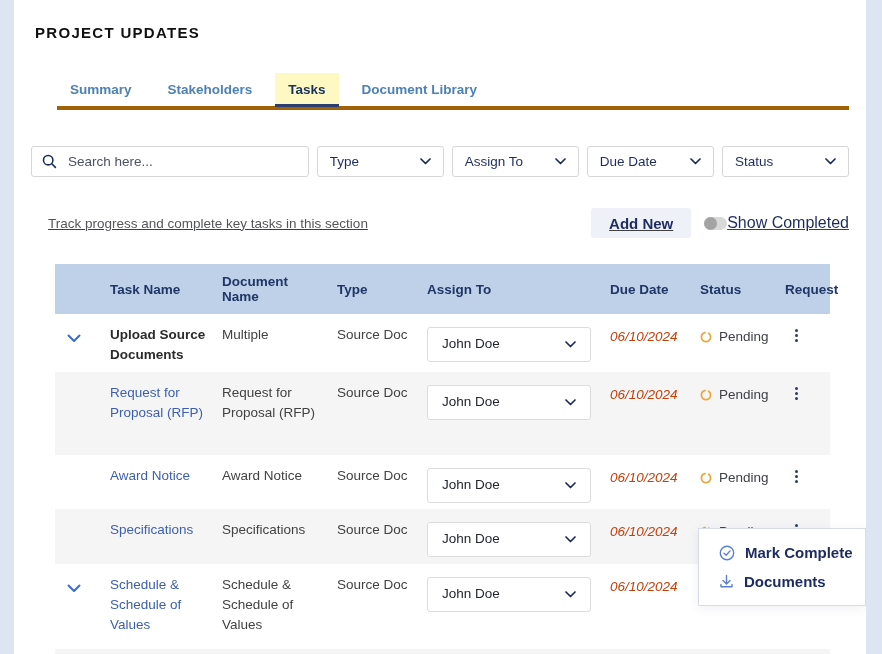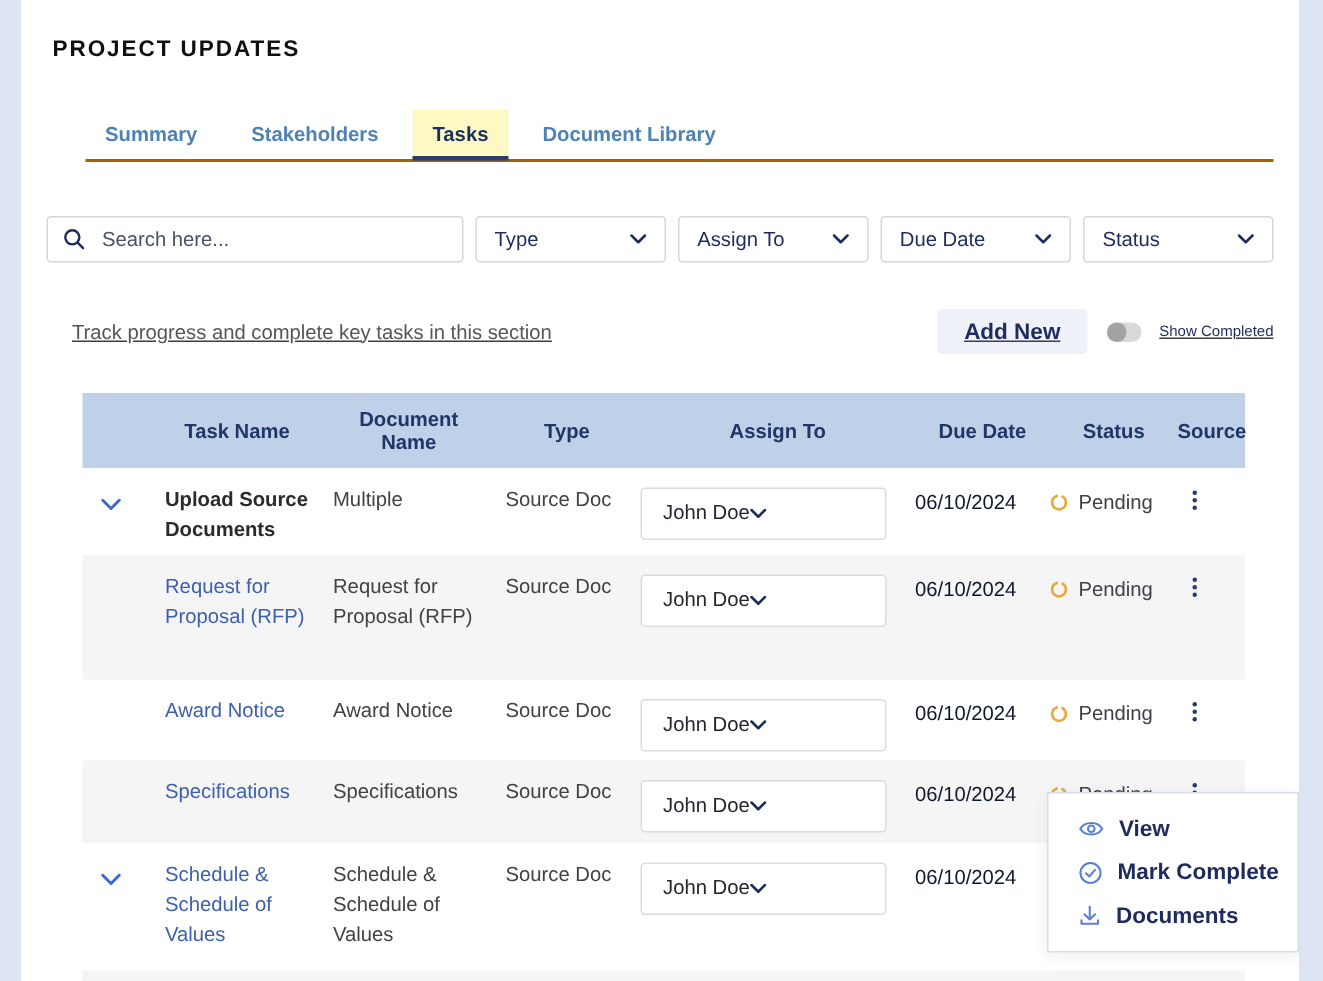--- a/index.html
+++ b/index.html
@@ -22,21 +22,21 @@
   .page-title {
     margin: 0 0 0 4px;
     font-size: 15px; font-weight: 700;
     letter-spacing: 1.3px;
     color: #101010;
   }
   
   .tabs {
     display: flex;
     margin: 32px 0 0 26px;
-    border-bottom: 2px solid #a16207;
+    border-bottom: 4px solid #a16207;
     width: 792px;
   }
   .tab {
     padding: 9px 13px;
     font-size: 13.5px; font-weight: 600;
     color: #4e81b4;
     cursor: pointer;
     position: relative;
     margin-right: 10px;
   }
@@ -81,28 +81,28 @@
   .toolbar-right { margin-left: auto; display: flex; align-items: center; }
   .add-new-btn {
     width: 100px; height: 30px;
     background: #eef1f8; border: none; border-radius: 3px;
     color: #1d2b5e; font-size: 15px; font-weight: 600;
     font-family: "Liberation Sans", sans-serif;
     cursor: pointer;
   }
   .toggle { margin-left: 13px; width: 23px; height: 13px; border-radius: 7px; background: #d9d9d9; position: relative; cursor: pointer; }
   .toggle-knob { position: absolute; left: 0; top: 0; width: 13px; height: 13px; border-radius: 50%; background: #a3a3a3; }
-  .toggle-label { margin-left: 12px; font-size: 10px; color: #1d2b5e; font-weight: 500; }
+  .toggle-label { margin-left: 0; font-size: 16px; color: #1d2b5e; font-weight: 500; }
   
   .task-table { margin: 26px 0 0 24px; width: 775px; }
   .thead {
     display: flex; align-items: center;
     height: 50px;
     background: #bed1e8;
-    font-size: 13.5px; font-weight: 700; color: #1f3666; text-align: center;
+    font-size: 13.5px; font-weight: 700; color: #1f3666;
   }
   .cell { flex-shrink: 0; }
   .c-exp    { width: 55px;  padding-left: 12px; }
   .c-task   { width: 112px; padding-right: 16px; }
   .c-doc    { width: 115px; padding-right: 14px; }
   .c-type   { width: 90px;  padding-right: 8px; }
   .c-assign { width: 183px; }
   .c-due    { width: 90px; }
   .c-status { width: 85px; }
   .c-actions{ flex: 1; display: flex; justify-content: flex-end; padding-right: 4px; }
@@ -117,26 +117,26 @@
   .trow.r2 { min-height: 47px; }
   .trow.r3 { min-height: 55px; }
   .trow.r4 { min-height: 85px; }
   .trow.r5 { min-height: 60px; }
   .trow .c-exp { padding-top: 4px; }
   .task-link { color: #3d5fae; cursor: pointer; }
   .task-link.bold { color: #2b2b2b; font-weight: 700; cursor: default; }
   .assignee-select {
     width: 164px; height: 35px;
     border: 1px solid #dcdcdc; border-radius: 3px; background: #fff;
-    display: flex; align-items: center; 
+    display: flex; align-items: center; justify-content: space-between;
     padding: 0 14px;
     color: #23262f; cursor: pointer;
     margin-top: 2px;
   }
-  .due-text { color: #0f172a; padding-top: 2px; display: inline-block; }
+  .due-text { color: #c2410c; padding-top: 2px; display: inline-block; font-style: italic; }
   .status-wrap { display: flex; align-items: center; gap: 7px; padding-top: 2px; }
   .status-text { color: #3f4147; }
   .kebab { display: flex; flex-direction: column; gap: 2px; padding: 4px 28px 0 0; cursor: pointer; }
   .kebab i { width: 3px; height: 3px; border-radius: 50%; background: #2c3a6e; display: block; }
   
   .context-menu {
     position: absolute;
     left: 684px; top: 528px;
     width: 168px;
     background: #fff;
@@ -223,21 +223,21 @@
 
   <div class="task-table">
     <div class="thead">
       <div class="cell c-exp"></div>
       <div class="cell c-task">Task Name</div>
       <div class="cell c-doc">Document Name</div>
       <div class="cell c-type">Type</div>
       <div class="cell c-assign">Assign To</div>
       <div class="cell c-due">Due Date</div>
       <div class="cell c-status">Status</div>
-      <div class="cell c-actions">Source</div>
+      <div class="cell c-actions">Request</div>
     </div>
     <div>
         <div class="trow r0">
     <div class="cell c-exp">
       <span style="display:inline-flex;">
         <svg width="14" height="9" viewBox="0 0 14 9" fill="none">
                 <polyline points="1.5,1.5 7,7 12.5,1.5" stroke="#3b6bd5" stroke-width="2" stroke-linecap="round" stroke-linejoin="round"></polyline>
               </svg>
       </span>
     </div>
@@ -442,29 +442,20 @@
     
     
     
   </div>
       </div>
   </div>
 
   <div class="context-menu">
     <div class="menu-item">
       <span style="display:flex;">
-        <svg width="17" height="13" viewBox="0 0 17 13" fill="none">
-          <path d="M1.2 6.5 C4.2 1.4, 12.8 1.4, 15.8 6.5 C12.8 11.6, 4.2 11.6, 1.2 6.5 Z" stroke="#5b80cf" stroke-width="1.4"></path>
-          <circle cx="8.5" cy="6.5" r="2.2" stroke="#5b80cf" stroke-width="1.4"></circle>
-        </svg>
-      </span>
-      <span>View</span>
-    </div>
-    <div class="menu-item">
-      <span style="display:flex;">
         <svg width="16" height="16" viewBox="0 0 16 16" fill="none">
           <circle cx="8" cy="8" r="6.7" stroke="#5b80cf" stroke-width="1.4"></circle>
           <polyline points="5,8.2 7.2,10.3 11,5.9" stroke="#5b80cf" stroke-width="1.4" stroke-linecap="round" stroke-linejoin="round"></polyline>
         </svg>
       </span>
       <span>Mark Complete</span>
     </div>
     <div class="menu-item">
       <span style="display:flex;">
         <svg width="15" height="15" viewBox="0 0 15 15" fill="none">

